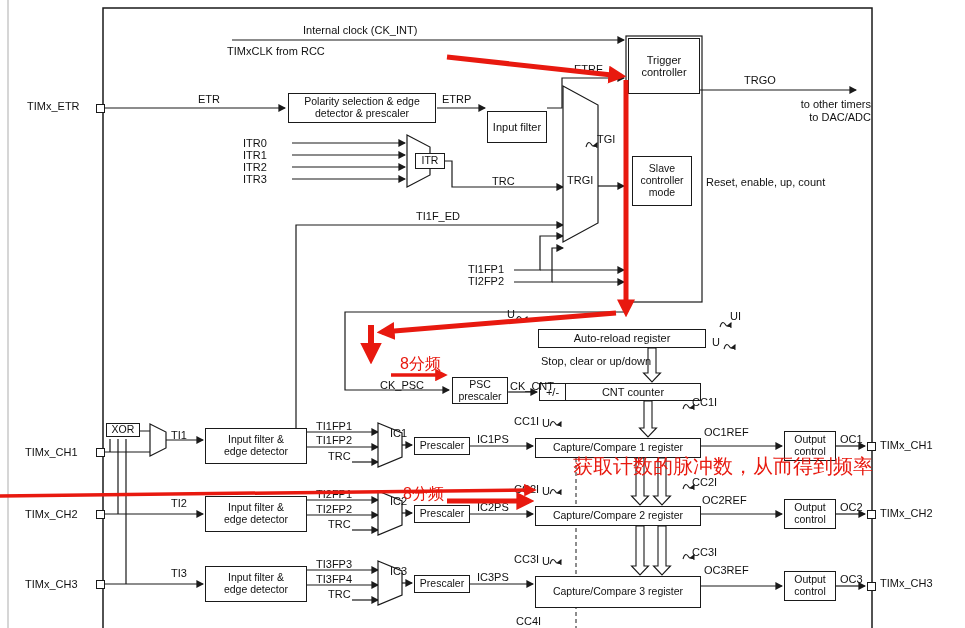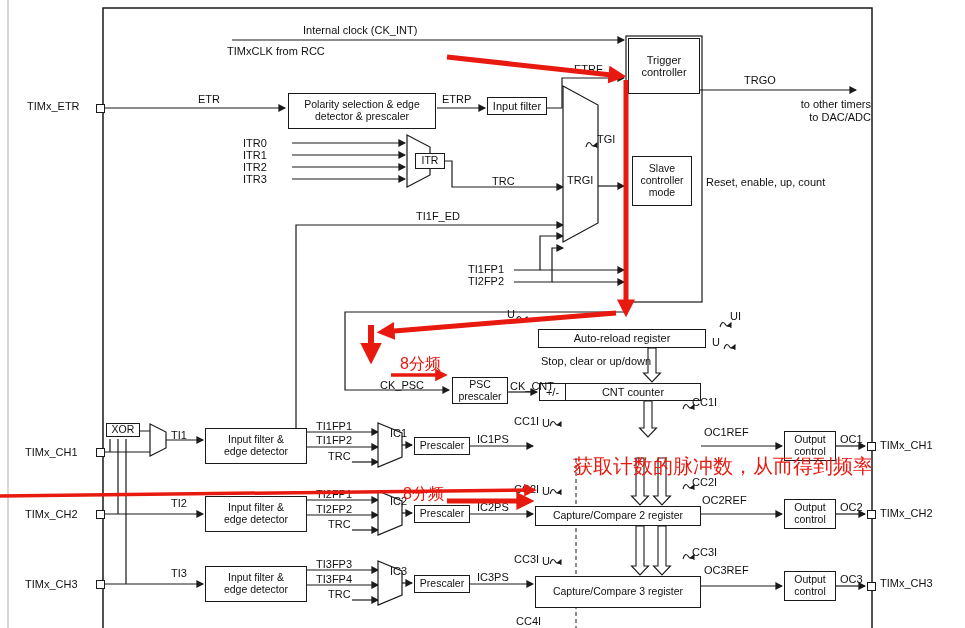--- a/index.html
+++ b/index.html
@@ -115,23 +115,23 @@
       <path d="M724,349 Q726,342 729,346 Q732,351 735,345" marker-end="url(#mS)"></path>
       <path d="M550,426 Q552,419 555,423 Q558,428 561,422" marker-end="url(#mS)"></path>
       <path d="M683,409 Q685,402 688,406 Q691,411 694,405" marker-end="url(#mS)"></path>
       <path d="M550,494 Q552,487 555,491 Q558,496 561,490" marker-end="url(#mS)"></path>
       <path d="M683,489 Q685,482 688,486 Q691,491 694,485" marker-end="url(#mS)"></path>
       <path d="M550,564 Q552,557 555,561 Q558,566 561,560" marker-end="url(#mS)"></path>
       <path d="M683,559 Q685,552 688,556 Q691,561 694,555" marker-end="url(#mS)"></path>
     </g>
   </svg>
 
-  <div class="box f10" style="left:288px;top:93px;width:148px;height:36px">Polarity selection &amp; edge
+  <div class="box f10" style="left:288px;top:93px;width:148px;height:30px">Polarity selection &amp; edge
 detector &amp; prescaler</div>
-  <div class="box" style="left:487px;top:97px;width:60px;height:18px">Input filter</div>
+  <div class="box" style="left:487px;top:111px;width:60px;height:32px">Input filter</div>
   <div class="box" style="left:628px;top:38px;width:72px;height:56px">Trigger
 controller</div>
   <div class="box f10" style="left:632px;top:156px;width:60px;height:50px">Slave
 controller
 mode</div>
   <div class="box f10" style="left:415px;top:153px;width:30px;height:16px">ITR</div>
   <div class="box" style="left:538px;top:329px;width:168px;height:19px">Auto-reload register</div>
   <div class="box f10" style="left:452px;top:377px;width:56px;height:27px">PSC
 prescaler</div>
   <div class="box" style="left:539px;top:383px;width:27px;height:18px">+/-</div>
@@ -142,20 +142,21 @@
 edge detector</div>
   <div class="box f10" style="left:205px;top:496px;width:102px;height:36px">Input filter &amp;
 edge detector</div>
   <div class="box f10" style="left:205px;top:566px;width:102px;height:36px">Input filter &amp;
 edge detector</div>
 
   <div class="box f10" style="left:414px;top:437px;width:56px;height:18px">Prescaler</div>
   <div class="box f10" style="left:414px;top:505px;width:56px;height:18px">Prescaler</div>
   <div class="box f10" style="left:414px;top:575px;width:56px;height:18px">Prescaler</div>
 
+  <div class="box f10" style="left:535px;top:438px;width:166px;height:20px">Capture/Compare 1 register</div>
   <div class="box f10" style="left:535px;top:506px;width:166px;height:20px">Capture/Compare 2 register</div>
   <div class="box f10" style="left:535px;top:576px;width:166px;height:32px">Capture/Compare 3 register</div>
 
   <div class="box f10" style="left:784px;top:431px;width:52px;height:30px">Output
 control</div>
   <div class="box f10" style="left:784px;top:499px;width:52px;height:30px">Output
 control</div>
   <div class="box f10" style="left:784px;top:571px;width:52px;height:30px">Output
 control</div>
 

